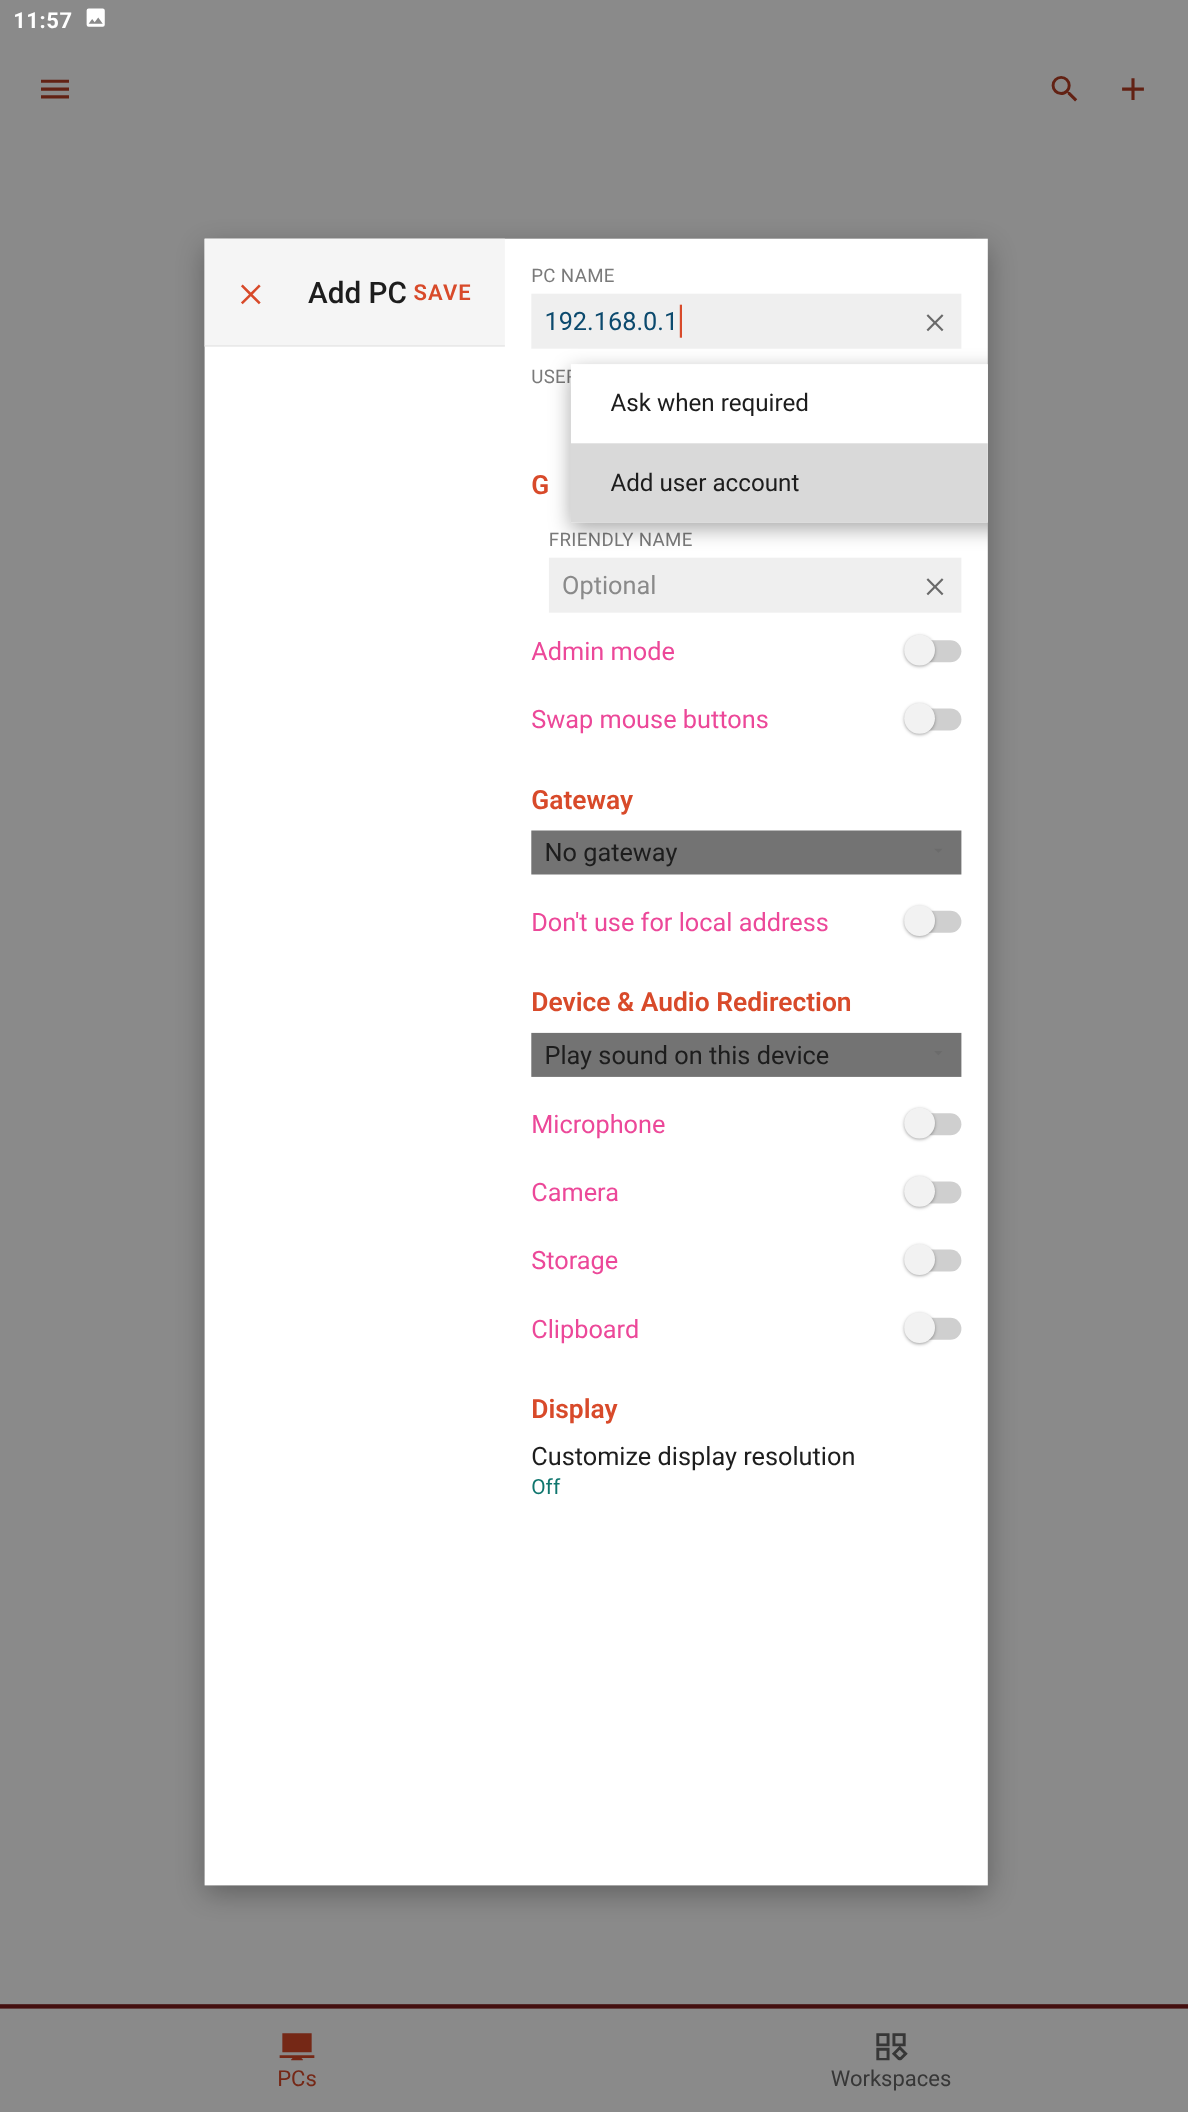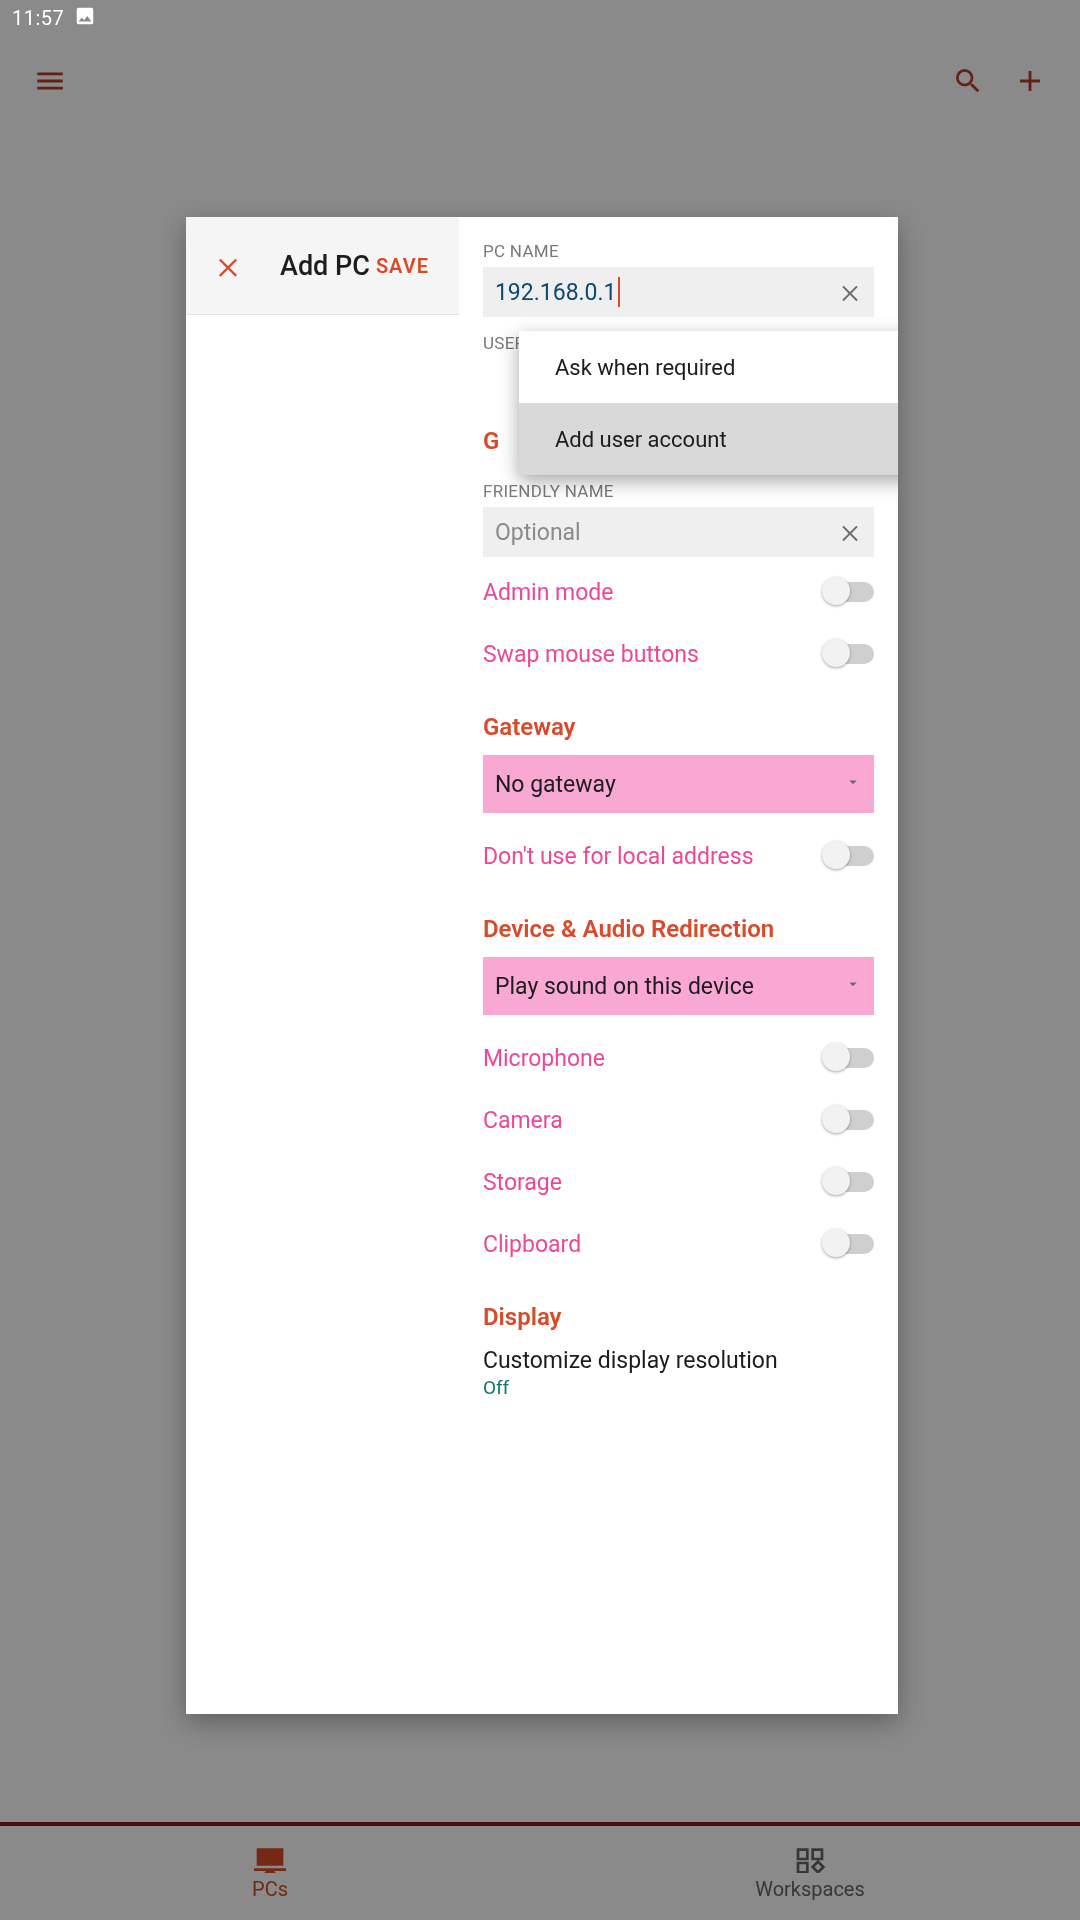--- a/index.html
+++ b/index.html
@@ -10,21 +10,21 @@
     position: absolute; inset: 0;
     background: rgba(0,0,0,0.46);
     z-index: 400;
   }
 
   
   .status-bar {
     position: absolute; top: 0; left: 0; right: 0; height: 36px;
     display: flex; align-items: center;
     padding: 0 12px;
-    color: #fff; font-size: 20px; font-weight: 400;
+    color: #fff; font-size: 20px; font-weight: 700;
     z-index: 500;
   }
   .status-bar .clock { margin-right: 10px; letter-spacing: 0.5px; }
 
   
   .app-toolbar {
     position: absolute; top: 36px; left: 0; right: 0; height: 90px;
     display: flex; align-items: center;
     padding: 0 22px;
   }
@@ -106,22 +106,22 @@
     display: inline-block; width: 2px; height: 30px;
     background: #d84a2a; margin-left: 1px; vertical-align: middle;
   }
   .text-input-wrap .clear-x {
     margin-left: auto; width: 48px; height: 48px;
     display: flex; align-items: center; justify-content: center;
     color: #6b6b6b;
   }
 
   .select-wrap {
-    background: #f9a8d4;
-    height: 58px;
+    background: #737373;
+    height: 40px;
     display: flex; align-items: center;
     padding-left: 12px; padding-right: 12px;
   }
   .select-wrap .value { font-size: 23px; color: #1d1d1d; }
   .select-wrap .chevron { margin-left: auto; color: #6b6b6b; }
 
   .section-header {
     font-size: 24px; font-weight: 600; color: #d84a2a;
     margin-top: 28px; margin-bottom: 14px;
   }
@@ -180,21 +180,21 @@
     display: flex; align-items: center; justify-content: center;
   }
   .radio-outer.sel { border-color: #d84a2a; }
   .radio-outer.sel .dot {
     width: 14px; height: 14px; border-radius: 50%; background: #d84a2a;
   }
 
   
   .friendly-block {
     position: absolute;
-    left: 24px; right: 24px; top: 264px;
+    left: 40px; right: 24px; top: 264px;
     z-index: 0;
   }
   .friendly-block .field-label { margin-top: 0; }
 
   .body-lower {
     position: absolute;
     left: 24px; right: 24px; top: 344px;
   }
 </style>
 </head>

